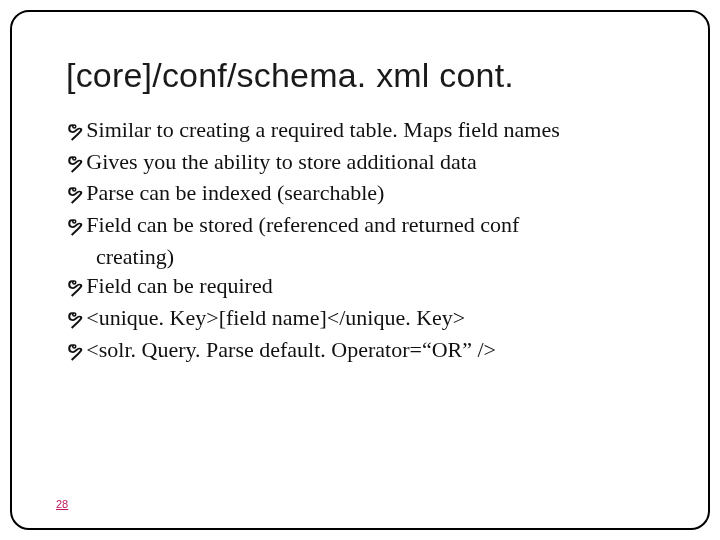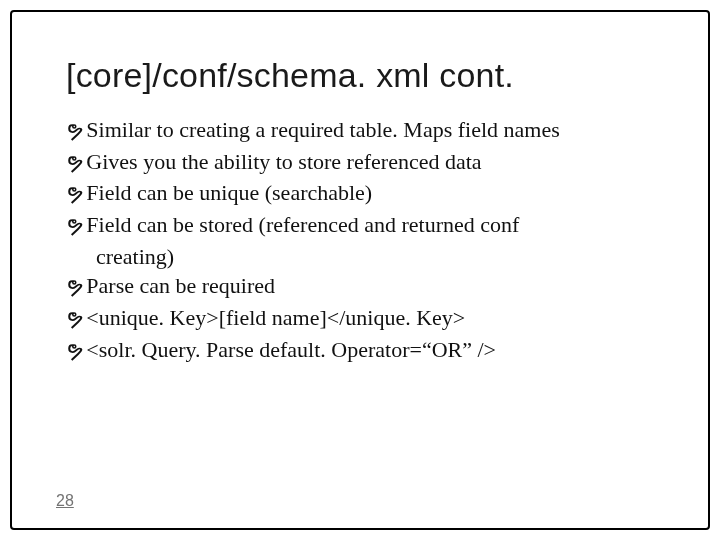--- a/index.html
+++ b/index.html
@@ -1,21 +1,21 @@
 <!DOCTYPE html>
 <html><head>
 <meta charset="utf-8">
 <style>
   * { margin: 0; padding: 0; box-sizing: border-box; }
   html, body { width: 720px; height: 540px; background: #ffffff; font-family: Georgia, 'Times New Roman', serif; }
   .slide {
     position: absolute;
     top: 10px; left: 10px; right: 10px; bottom: 10px;
     border: 2px solid #000;
-    border-radius: 4px;
+    border-radius: 19px;
     padding: 44px 54px 30px 54px;
     background: #fff;
   }
   .title {
     font-family: Arial, Helvetica, sans-serif;
     font-size: 34px;
     font-weight: 400;
     color: #1a1a1a;
     margin-bottom: 20px;
     letter-spacing: 0.2px;
@@ -39,57 +39,57 @@
     letter-spacing: -3px;
     color: #111;
   }
   .text { flex: 1 1 auto; padding-left: 4px; }
   .continuation { padding-left: 30px; }
   .slide-number {
     position: absolute;
     left: 44px;
     bottom: 18px;
     font-family: Arial, Helvetica, sans-serif;
-    font-size: 16px;
-    color: #737373;
+    font-size: 11px;
+    color: #be185d;
     text-decoration: underline;
   }
 </style>
 </head>
 <body>
 
 <div class="slide">
   <h1 class="title">[core]/conf/schema. xml cont.</h1>
 
   <div class="body">
 
     <div class="item">
       <span class="bullet">ຯ</span>
       <span class="text">Similar to creating a required table. Maps field names</span>
     </div>
 
     <div class="item">
       <span class="bullet">ຯ</span>
-      <span class="text">Gives you the ability to store referenced data</span>
+      <span class="text">Gives you the ability to store additional data</span>
     </div>
 
     <div class="item">
       <span class="bullet">ຯ</span>
-      <span class="text">Field can be unique (searchable)</span>
+      <span class="text">Parse can be indexed (searchable)</span>
     </div>
 
     <div class="item">
       <span class="bullet">ຯ</span>
       <span class="text">Field can be stored (referenced and returned conf</span>
     </div>
     <div class="continuation">creating)</div>
 
     <div class="item">
       <span class="bullet">ຯ</span>
-      <span class="text">Parse can be required</span>
+      <span class="text">Field can be required</span>
     </div>
 
     <div class="item">
       <span class="bullet">ຯ</span>
       <span class="text">&lt;unique. Key&gt;[field name]&lt;/unique. Key&gt;</span>
     </div>
 
     <div class="item">
       <span class="bullet">ຯ</span>
       <span class="text">&lt;solr. Query. Parse default. Operator=“OR” /&gt;</span>

